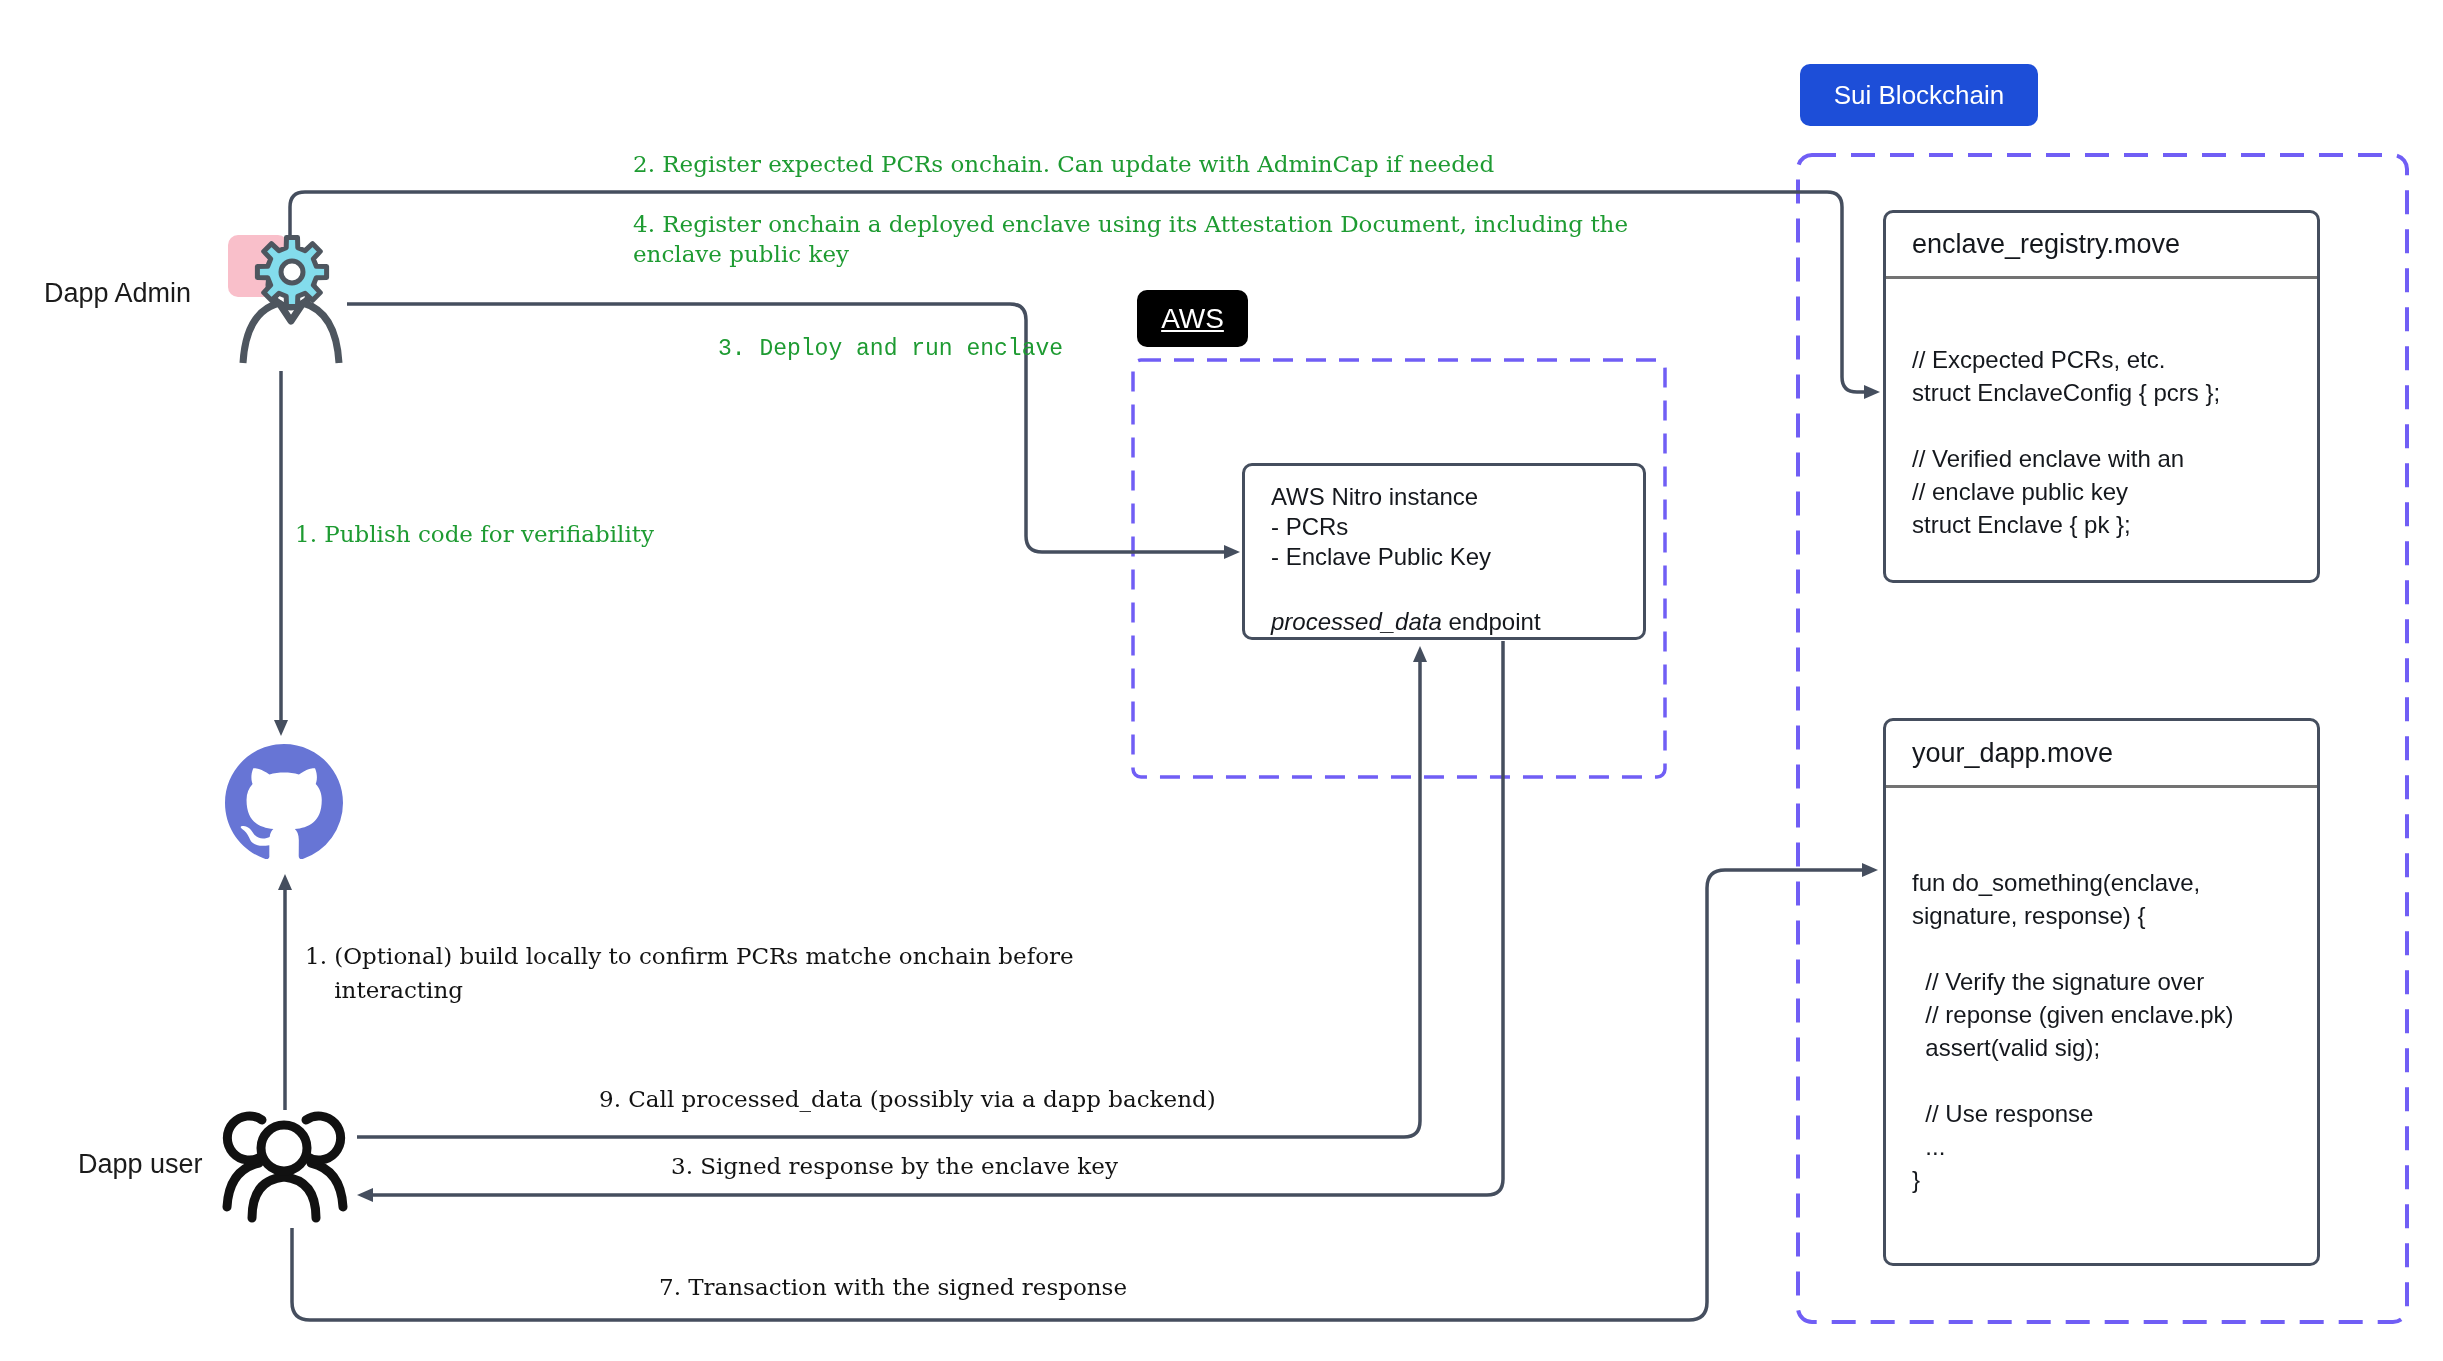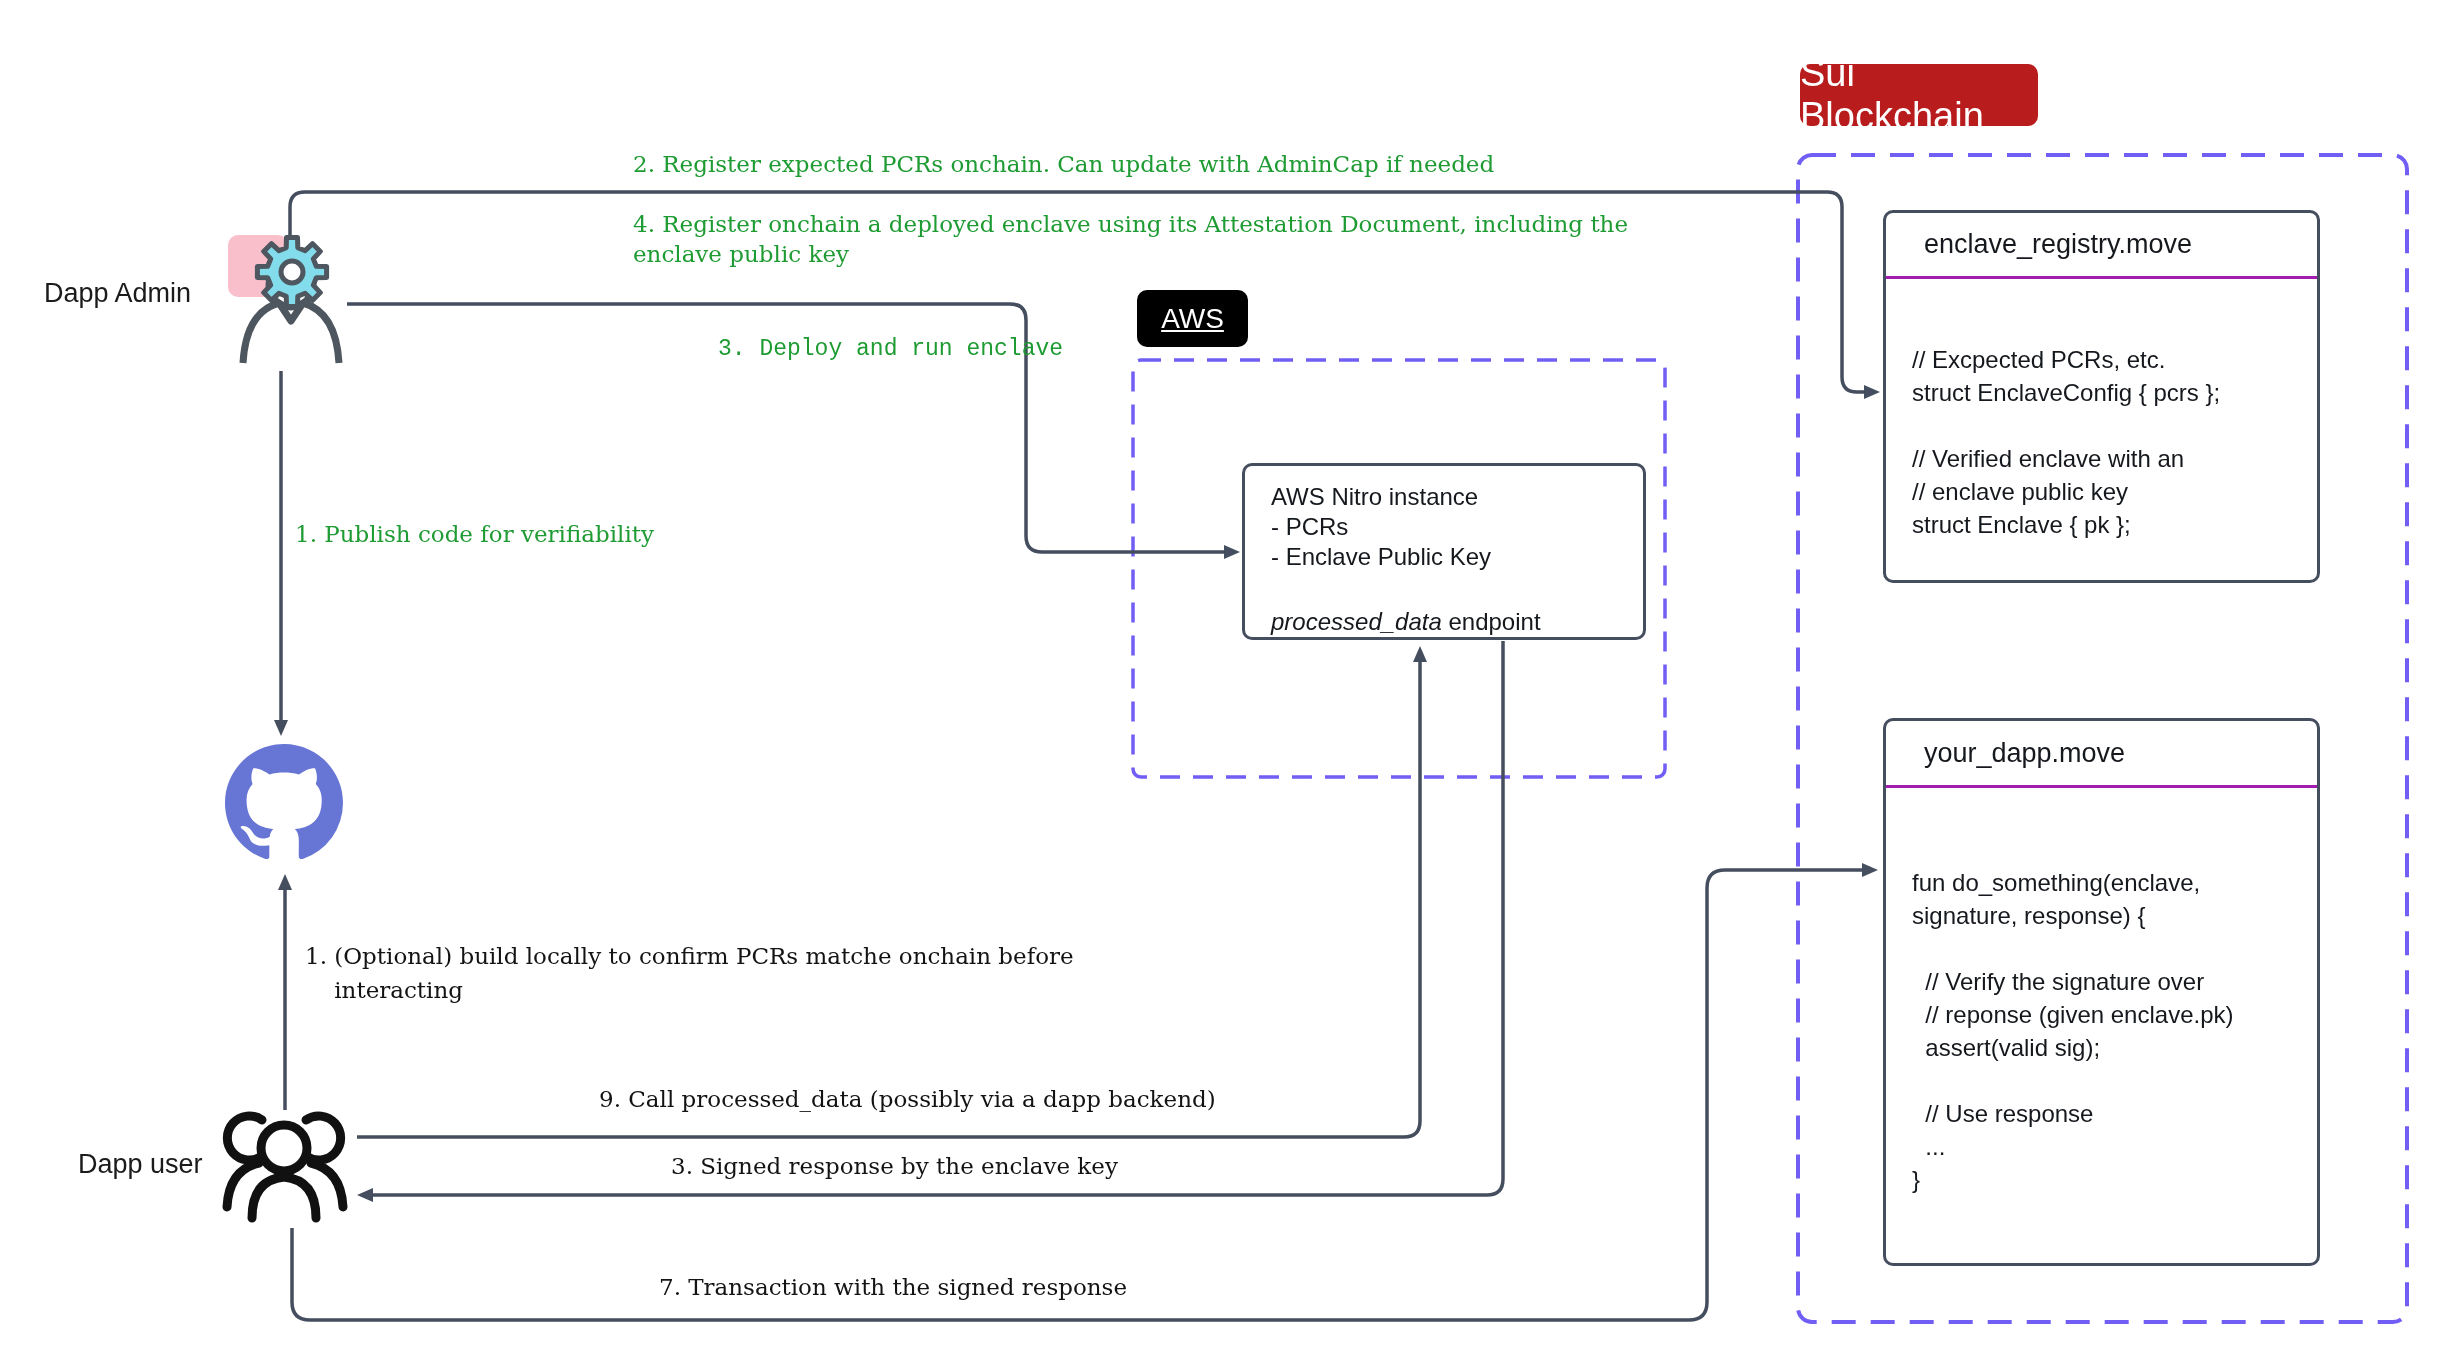--- a/index.html
+++ b/index.html
@@ -4,22 +4,22 @@
 <style>
   html,body{margin:0;padding:0;background:#ffffff;}
   .canvas{position:relative;width:2443px;height:1361px;background:#ffffff;overflow:hidden;
           font-family:"Liberation Sans", sans-serif;color:#15181d;}
   svg.layer{position:absolute;left:0;top:0;z-index:1;}
   .abs{position:absolute;z-index:2;}
   .actor-label{font-size:27px;color:#1b1b1b;white-space:nowrap;}
   .badge{display:flex;align-items:center;justify-content:center;color:#ffffff;
          border-radius:10px;font-size:28px;}
   .node{background:#ffffff;border:3px solid #454e5e;border-radius:10px;box-sizing:border-box;}
-  .node-title{height:63px;display:flex;align-items:center;padding-left:38px;
-              border-bottom:3px solid #a21caf;font-size:27px;}
+  .node-title{height:63px;display:flex;align-items:center;padding-left:26px;
+              border-bottom:3px solid #737373;font-size:27px;}
   .code{white-space:pre;font-size:24px;line-height:33px;padding-left:26px;}
   .nitro-lines{white-space:pre;font-size:24px;line-height:30px;padding:16px 0 0 26px;}
   .nitro-endpoint{position:absolute;left:26px;top:142px;font-size:24px;white-space:nowrap;}
   .em{font-style:italic;}
   .ann{font-family:"DejaVu Serif", serif;font-size:23px;white-space:nowrap;}
   .ann.multi{white-space:pre;line-height:30px;}
   .ann.green{color:#1e9b32;}
   .ann.black{color:#131313;white-space:nowrap;}
   .ann.black.multi{white-space:pre;line-height:34px;}
 </style>
@@ -65,21 +65,21 @@
       <path d="M 306 1120 A 22 22 0 1 1 306 1156"></path>
       <path d="M 252 1218 Q 252 1180 284 1177 Q 316 1180 316 1218" fill="#ffffff"></path>
       <circle cx="284" cy="1148" r="23" fill="#ffffff"></circle>
     </g>
   </svg>
 
   <div class="abs actor-label" style="left:44px;top:278px;">Dapp Admin</div>
   <div class="abs actor-label" style="left:78px;top:1149px;">Dapp user</div>
 
   <div class="abs badge" style="left:1137px;top:290px;width:111px;height:57px;background:#000000;text-decoration:underline;">AWS</div>
-  <div class="abs badge" style="left:1800px;top:64px;width:238px;height:62px;background:#b91c1c;font-size:38px;">Sui Blockchain</div>
+  <div class="abs badge" style="left:1800px;top:64px;width:238px;height:62px;background:#1d4ed8;font-size:26px;">Sui Blockchain</div>
 
   <div class="abs node" style="left:1242px;top:463px;width:404px;height:177px;">
     <div class="nitro-lines">AWS Nitro instance
 - PCRs
 - Enclave Public Key</div>
     <div class="nitro-endpoint"><span class="em">processed_data</span><span> endpoint</span></div>
   </div>
 
   <div class="abs node" style="left:1883px;top:210px;width:437px;height:373px;">
     <div class="node-title">enclave_registry.move</div>

